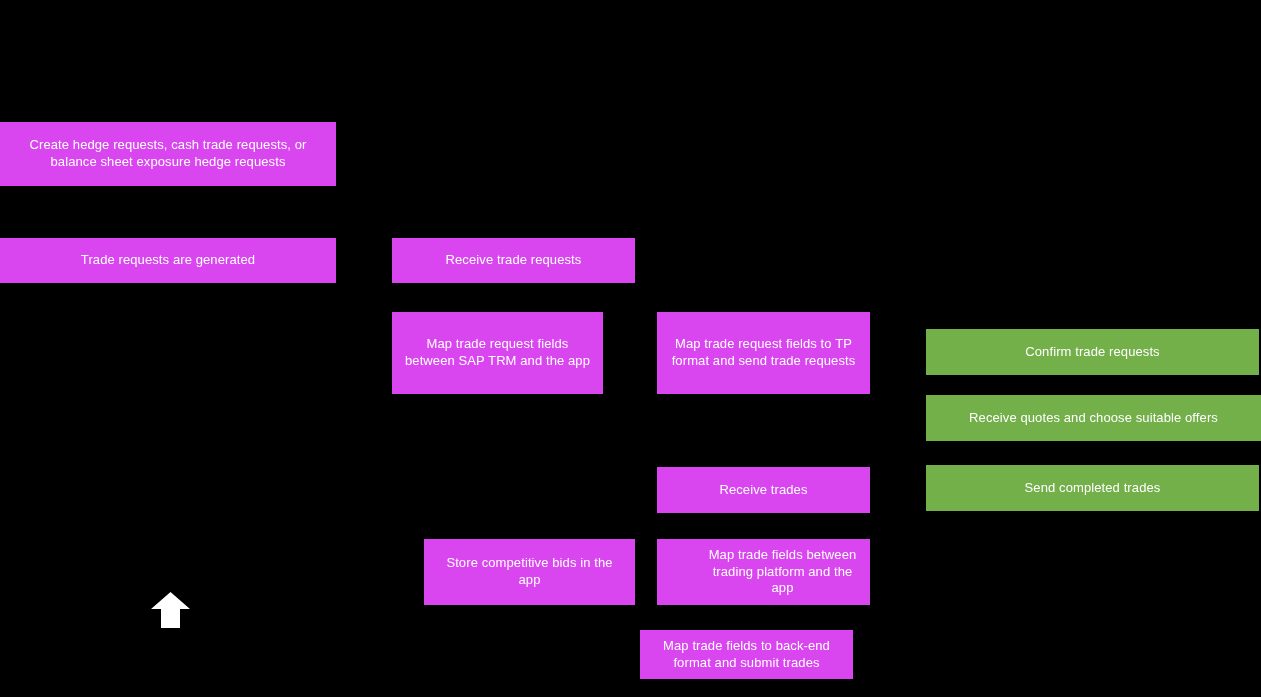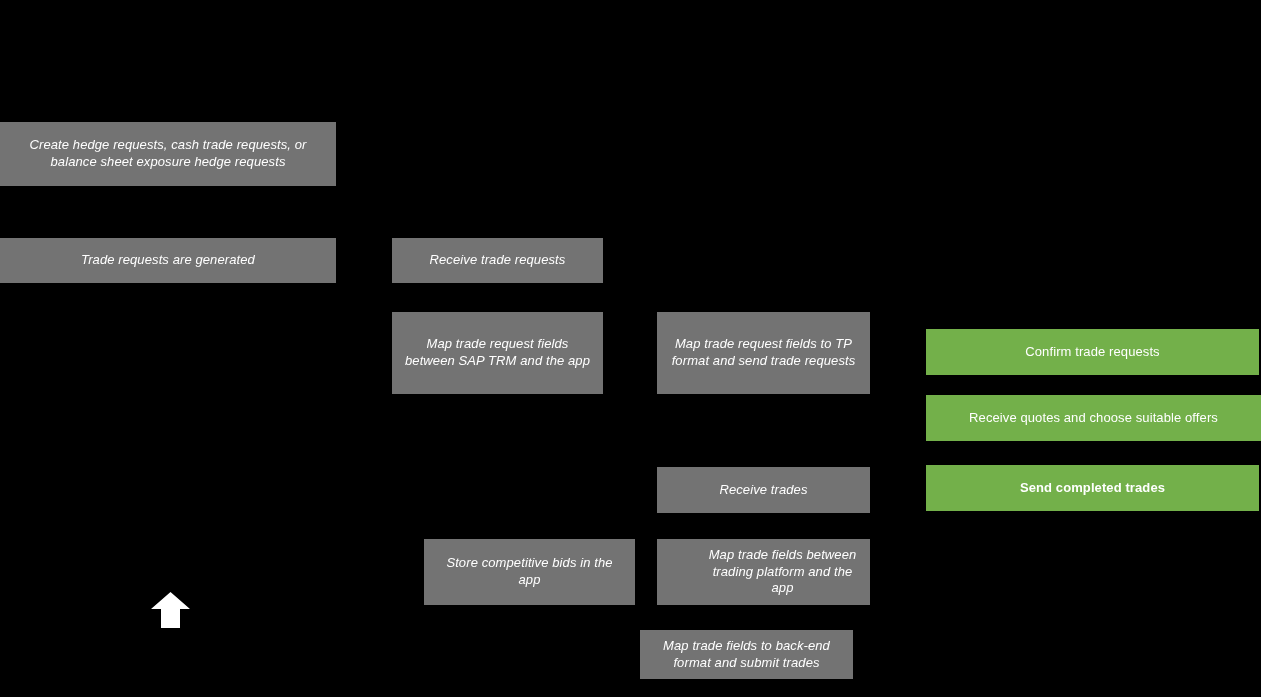--- a/index.html
+++ b/index.html
@@ -30,60 +30,60 @@
     letter-spacing: 0.1px;
     box-sizing: border-box;
     padding: 4px 10px;
     -webkit-font-smoothing: antialiased;
   }
   .node-label {
     display: block;
     width: 100%;
     white-space: pre-line;
   }
-  .swim-blue { background: #737373; font-style: italic; }
+  .swim-blue { background: #d946ef; }
   .swim-green { background: #73b04a; }
   .arrow-up {
     position: absolute;
   }
 </style>
 </head>
 <body>
 
 <div id="canvas">
 
   <div class="node swim-blue" style="left:0px; top:122px; width:336px; height:64px;">
     <span class="node-label">Create hedge requests, cash trade requests, or balance sheet exposure hedge requests</span>
   </div>
 
   <div class="node swim-blue" style="left:0px; top:238px; width:336px; height:45px;justify-content:flex-end;">
     <span class="node-label">Trade requests are generated</span>
   </div>
 
-  <div class="node swim-blue" style="left:392px; top:238px; width:211px; height:45px;">
+  <div class="node swim-blue" style="left:392px; top:238px; width:243px; height:45px;">
     <span class="node-label">Receive trade requests</span>
   </div>
 
   <div class="node swim-blue" style="left:657px; top:312px; width:213px; height:82px;">
     <span class="node-label">Map trade request fields to TP format and send trade requests</span>
   </div>
 
   <div class="node swim-blue" style="left:392px; top:312px; width:211px; height:82px;">
     <span class="node-label">Map trade request fields between SAP TRM and the app</span>
   </div>
 
   <div class="node swim-green" style="left:926px; top:329px; width:333px; height:46px;">
     <span class="node-label">Confirm trade requests</span>
   </div>
 
   <div class="node swim-green" style="left:926px; top:395px; width:335px; height:46px;">
     <span class="node-label">Receive quotes and choose suitable offers</span>
   </div>
 
-  <div class="node swim-green" style="left:926px; top:465px; width:333px; height:46px;font-weight:bold;">
+  <div class="node swim-green" style="left:926px; top:465px; width:333px; height:46px;">
     <span class="node-label">Send completed trades</span>
   </div>
 
   <div class="node swim-blue" style="left:657px; top:467px; width:213px; height:46px;">
     <span class="node-label">Receive trades</span>
   </div>
 
   <div class="node swim-blue" style="left:392px; top:539px; width:211px; height:66px;margin-left:32px;">
     <span class="node-label">Store competitive bids in the app</span>
   </div>

